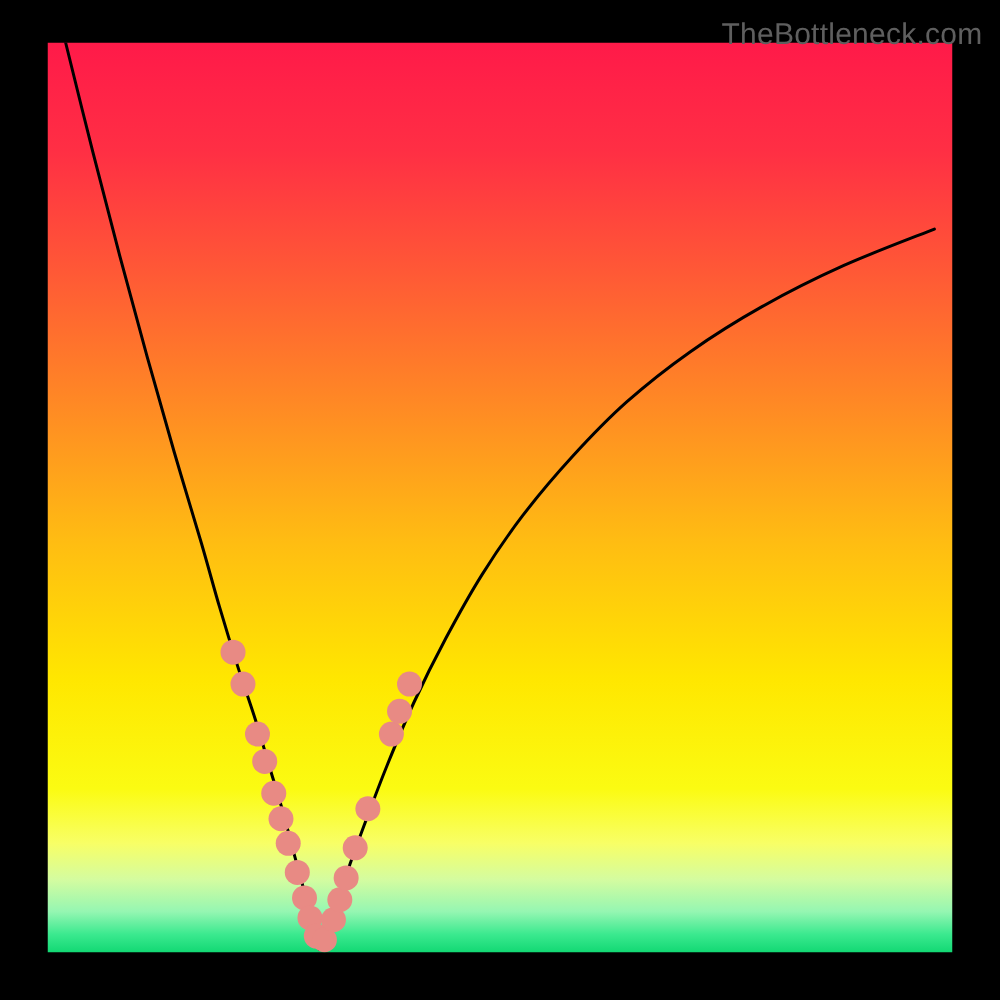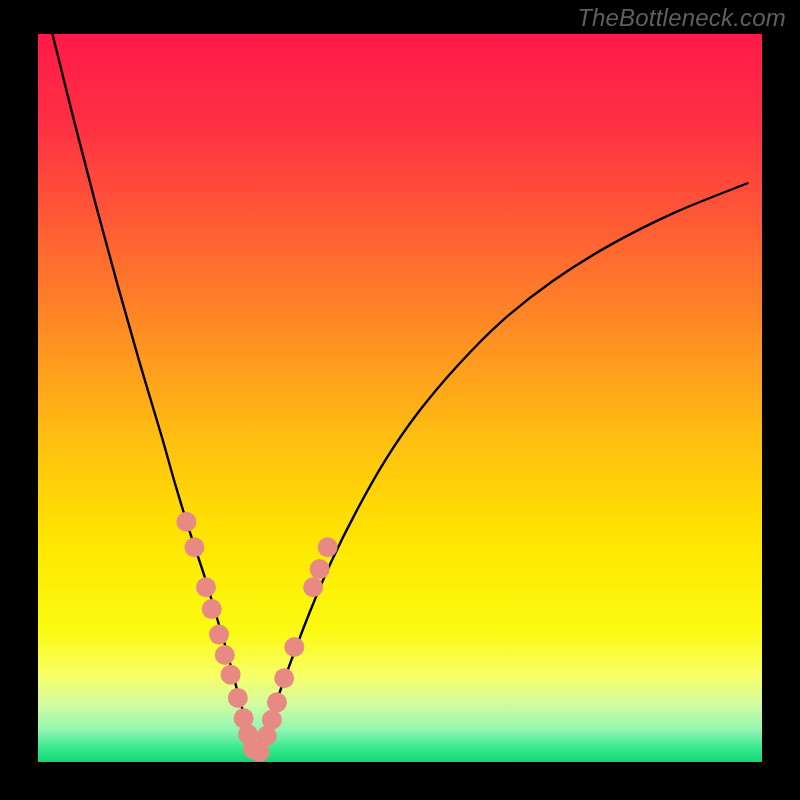--- a/index.html
+++ b/index.html
@@ -13,27 +13,26 @@
   }
   .plot-area {
     position: absolute;
     left: 38px;
     top: 34px;
     width: 724px;
     height: 728px;
   }
   .watermark {
     position: absolute;
-    top: 4px;
+    top: 14px;
     right: 14px;
     color: #5f5f5f;
     font-size: 24px;
     font-weight: 500;
     letter-spacing: 0.2px;
-    font-style: italic;
   }
   svg { display: block; }
 </style>
 </head>
 <body>
 
 <div class="plot-area">
   <svg id="chart-svg" width="724" height="728" viewBox="0 0 724 728">
     <defs>
       <linearGradient id="bg-grad" x1="0" y1="0" x2="0" y2="1">

